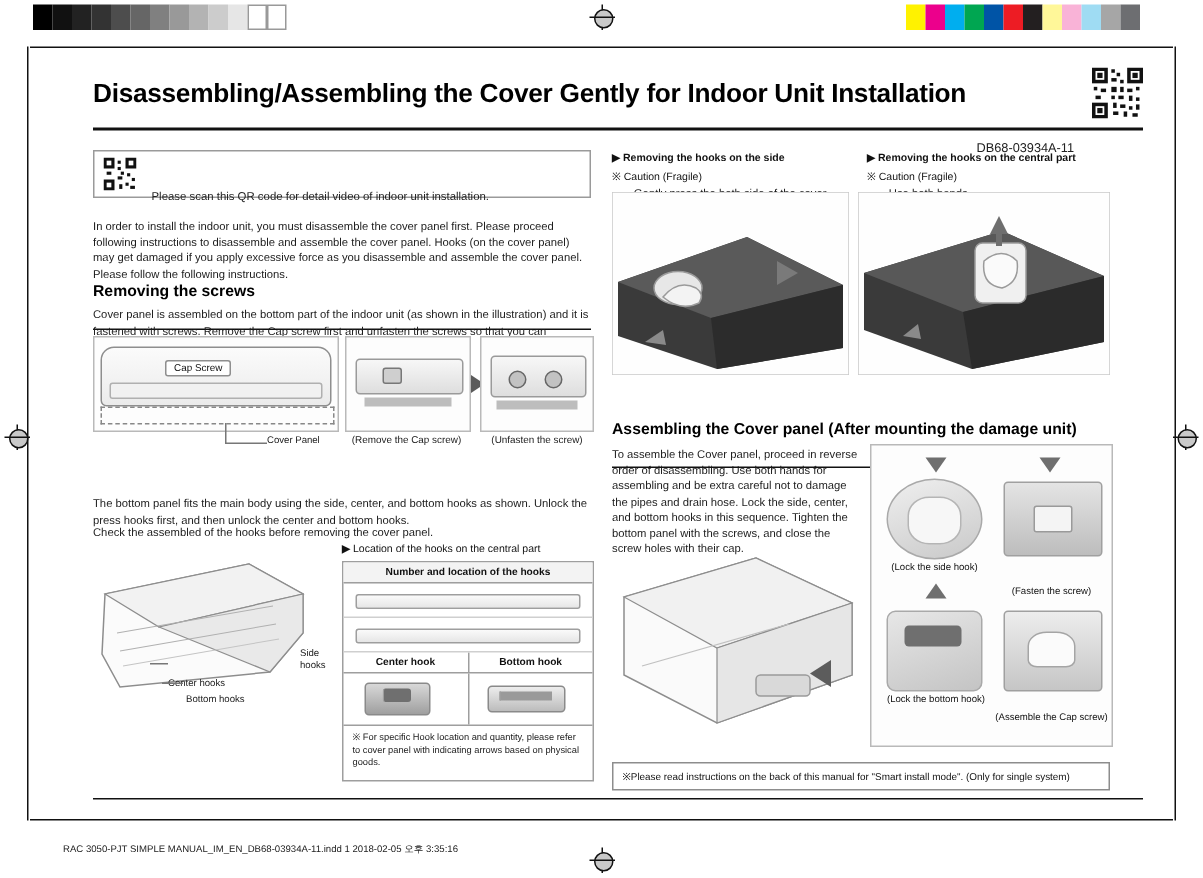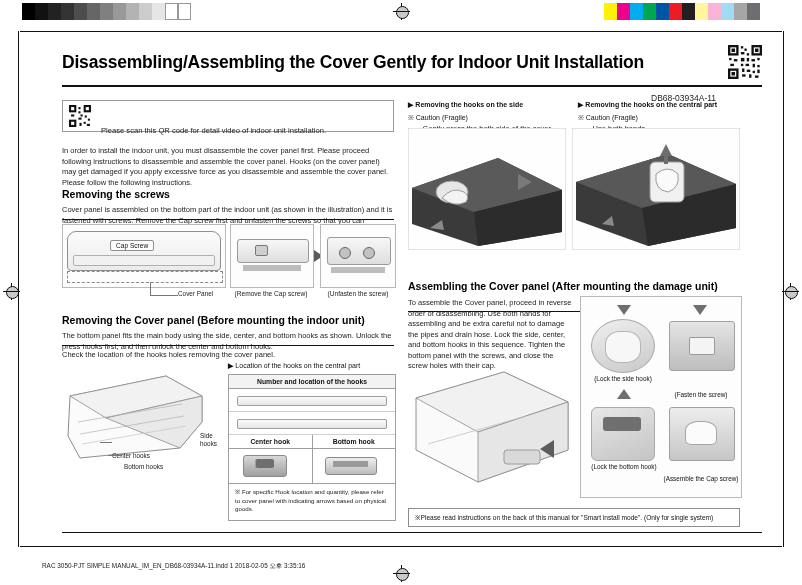--- a/index.html
+++ b/index.html
@@ -236,23 +236,22 @@
   <div class="arrowR" style="left:314px;top:250px;"></div>
 
   <div class="panelbox" id="fig3">
     <div style="position:absolute;left:6px;top:12px;width:62px;height:26px;border:1px solid #9a9a9a;background:linear-gradient(180deg,#f7f7f7,#dedede);border-radius:3px;"></div>
     <div style="position:absolute;left:18px;top:22px;width:10px;height:10px;border-radius:50%;border:1px solid #666;background:#c2c2c2;"></div>
     <div style="position:absolute;left:42px;top:22px;width:10px;height:10px;border-radius:50%;border:1px solid #666;background:#c2c2c2;"></div>
     <div style="position:absolute;left:10px;top:42px;width:54px;height:6px;background:#bdbdbd;"></div>
   </div>
   <div class="cap" style="left:316px;top:290px;width:84px;">(Unfasten the screw)</div>
 
-  <div class="sechead" id="sec2">Removing the Cover panel (Before mounting the indoor unit)</div>
   <div class="para" id="p2">The bottom panel fits the main body using the side, center, and bottom hooks as shown. Unlock the press hooks first, and then unlock the center and bottom hooks.</div>
-  <div class="para" id="p2b">Check the location of the hooks holes removing the cover panel.</div>
+  <div class="para" id="p2b">Check the assembled of the hooks before removing the cover panel.</div>
 
   <svg id="fig4" style="position:absolute;" viewBox="0 0 148 112">
     <path d="M8,34 L104,14 L140,34 L140,60 L118,86 L18,96 L6,74 Z" fill="#fbfbfb" stroke="#8d8d8d" stroke-width="1"></path>
     <path d="M8,34 L104,14 L140,34 L44,56 Z" fill="#f2f2f2" stroke="#8d8d8d" stroke-width="0.8"></path>
     <path d="M44,56 L140,34 L140,60 L118,86 Z" fill="#e9e9e9" stroke="#8d8d8d" stroke-width="0.8"></path>
     <path d="M16,60 L120,42" stroke="#b0b0b0" stroke-width="0.7" fill="none"></path>
     <path d="M18,72 L122,54" stroke="#b0b0b0" stroke-width="0.7" fill="none"></path>
     <path d="M20,82 L124,64" stroke="#c4c4c4" stroke-width="0.7" fill="none"></path>
   </svg>
   <div class="smalllbl" style="left:200px;top:432px;width:26px;line-height:7.5px;">Side hooks</div>

